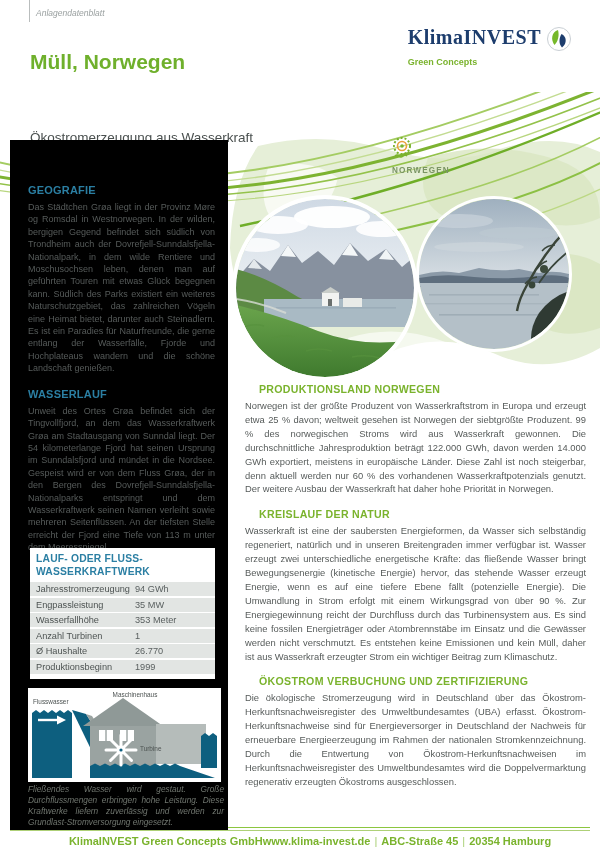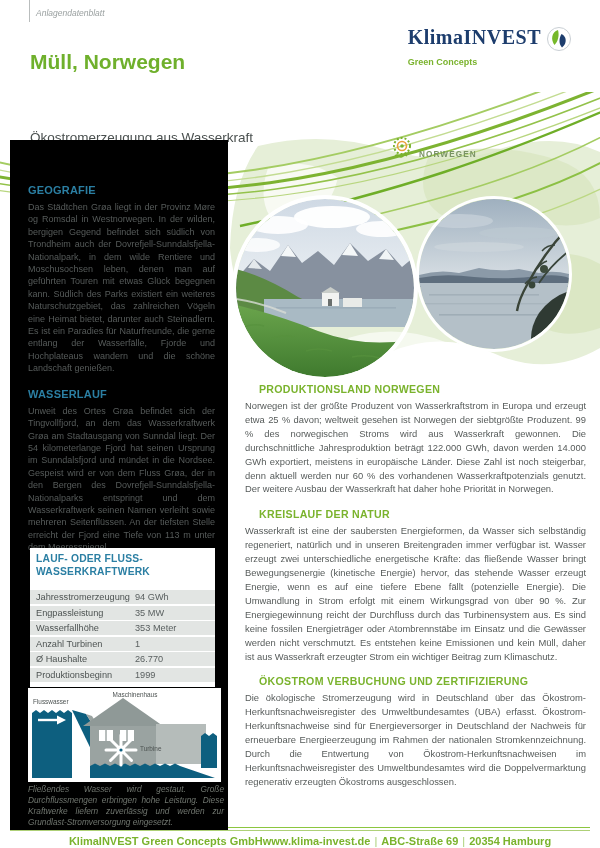--- a/index.html
+++ b/index.html
@@ -13,37 +13,37 @@
   .logo-row{display:flex;gap:5px;}
   .logo-name{font-family:"Liberation Serif",serif;font-weight:bold;font-size:20px;
              color:#1d3d6d;letter-spacing:.5px;line-height:22px;}
   .logo-tagline{font-size:9px;font-weight:bold;color:#7ab32d;margin-top:1px;}
   .title{position:absolute;left:30px;top:50px;margin:0;font-size:21px;font-weight:bold;color:#6fb02c;}
   .subtitle{position:absolute;left:30px;top:82px;font-size:13.5px;color:#4a504f;margin-top:48px;}
 
   
   .mapbg{position:absolute;left:228px;top:138px;width:372px;height:250px;z-index:0;}
   .swoosh{position:absolute;left:0;top:92px;z-index:1;}
-  .map-marker{position:absolute;left:392px;top:137px;z-index:2;display:flex;align-items:flex-end;gap:7px;}
+  .map-marker{position:absolute;left:392px;top:137px;z-index:2;display:flex;align-items:flex-start;gap:7px;flex-direction:column;}
   .map-marker span{font-size:8.2px;font-weight:bold;letter-spacing:1.1px;color:#7a9464;}
 
   
   .photo{position:absolute;border-radius:50%;overflow:hidden;}
   .photo1{left:232px;top:195px;width:178px;height:178px;border:4px solid #fff;z-index:3;}
   .photo2{left:416px;top:196px;width:150px;height:150px;border:3px solid #fff;z-index:2;}
 
   
   .left-panel{position:absolute;left:10px;top:140px;width:218px;height:690px;background:#000000;z-index:2;}
   .panel-text{position:absolute;left:18px;right:13px;top:44px;height:402px;overflow:hidden;}
   .h-blue{margin:0 0 5px 0;font-size:11px;font-weight:bold;letter-spacing:.2px;color:#2b7fa3;}
   .h-blue.second{margin-top:13px;}
   .panel-text p{margin:0;font-size:9px;line-height:1.38;text-align:justify;color:#565b5a;}
 
   .facts-card{position:absolute;left:20px;top:408px;width:185px;background:#fff;padding-bottom:4px;}
-  .facts-head{padding:5px 6px 12px 6px;font-size:10.3px;line-height:1.22;font-weight:bold;
+  .facts-head{padding:5px 6px 4px 6px;font-size:10.3px;line-height:1.22;font-weight:bold;
               letter-spacing:.2px;color:#2b7fa3;width:130px;}
   .facts-row{height:14px;line-height:14px;margin:0 0 1.5px 0;background:#e2e5e3;
              font-size:9.2px;position:relative;}
   .facts-row .fl{position:absolute;left:6px;color:#4d5352;}
   .facts-row .fv{position:absolute;left:105px;color:#5a6060;text-align:right;}
 
   .diagram-card{position:absolute;left:18px;top:548px;width:193px;height:94px;background:#fff;}
   .caption{position:absolute;left:18px;width:196px;top:644px;margin:0;font-size:8.3px;
            line-height:1.32;font-style:italic;color:#70766f;text-align:justify;}
 
@@ -273,17 +273,17 @@
     <h2 class="h-green">KREISLAUF DER NATUR</h2>
     <p>Wasserkraft ist eine der saubersten Energieformen, da Wasser sich selbständig regeneriert, natürlich und in unseren Breitengraden immer verfügbar ist. Wasser erzeugt zwei unterschiedliche energetische Kräfte: das fließende Wasser bringt Bewegungsenergie (kinetische Energie) hervor, das stehende Wasser erzeugt Energie, wenn es auf eine tiefere Ebene fällt (potenzielle Energie). Die Umwandlung in Strom erfolgt mit einem Wirkungsgrad von über 90 %. Zur Energiegewinnung reicht der Durchfluss durch das Turbinensystem aus. Es sind keine fossilen Energieträger oder Atombrennstäbe im Einsatz und die Gewässer werden nicht verschmutzt. Es entstehen keine Emissionen und kein Müll, daher ist aus Wasserkraft erzeugter Strom ein wichtiger Beitrag zum Klimaschutz.</p>
     <h2 class="h-green">ÖKOSTROM VERBUCHUNG UND ZERTIFIZIERUNG</h2>
     <p>Die ökologische Stromerzeugung wird in Deutschland über das Ökostrom-Herkunftsnachweisregister des Umweltbundesamtes (UBA) erfasst. Ökostrom-Herkunftsnachweise sind für Energieversorger in Deutschland der Nachweis für erneuerbare Energieerzeugung im Rahmen der nationalen Stromkennzeichnung. Durch die Entwertung von Ökostrom-Herkunftsnachweisen im Herkunftsnachweisregister des Umweltbundesamtes wird die Doppelvermarktung regenerativ erzeugten Ökostroms ausgeschlossen.</p>
   </div>
 
   <div class="footer-rule"></div>
   <div class="footer">
     <span>KlimaINVEST Green Concepts GmbH</span>
     <span>
-      <a href="#">www.klima-invest.de</a><span class="sep">|</span><span>ABC-Straße 69</span><span class="sep">|</span><span>20354 Hamburg</span>
+      <a href="#">www.klima-invest.de</a><span class="sep">|</span><span>ABC-Straße 45</span><span class="sep">|</span><span>20354 Hamburg</span>
     </span>
   </div>
 
 </div>
 
 </body></html>

